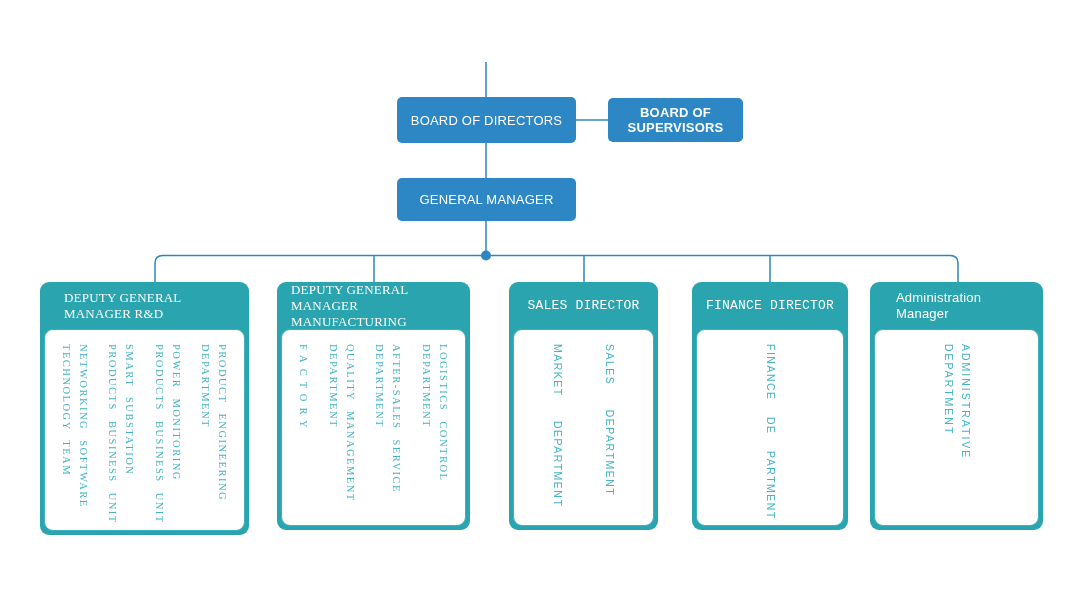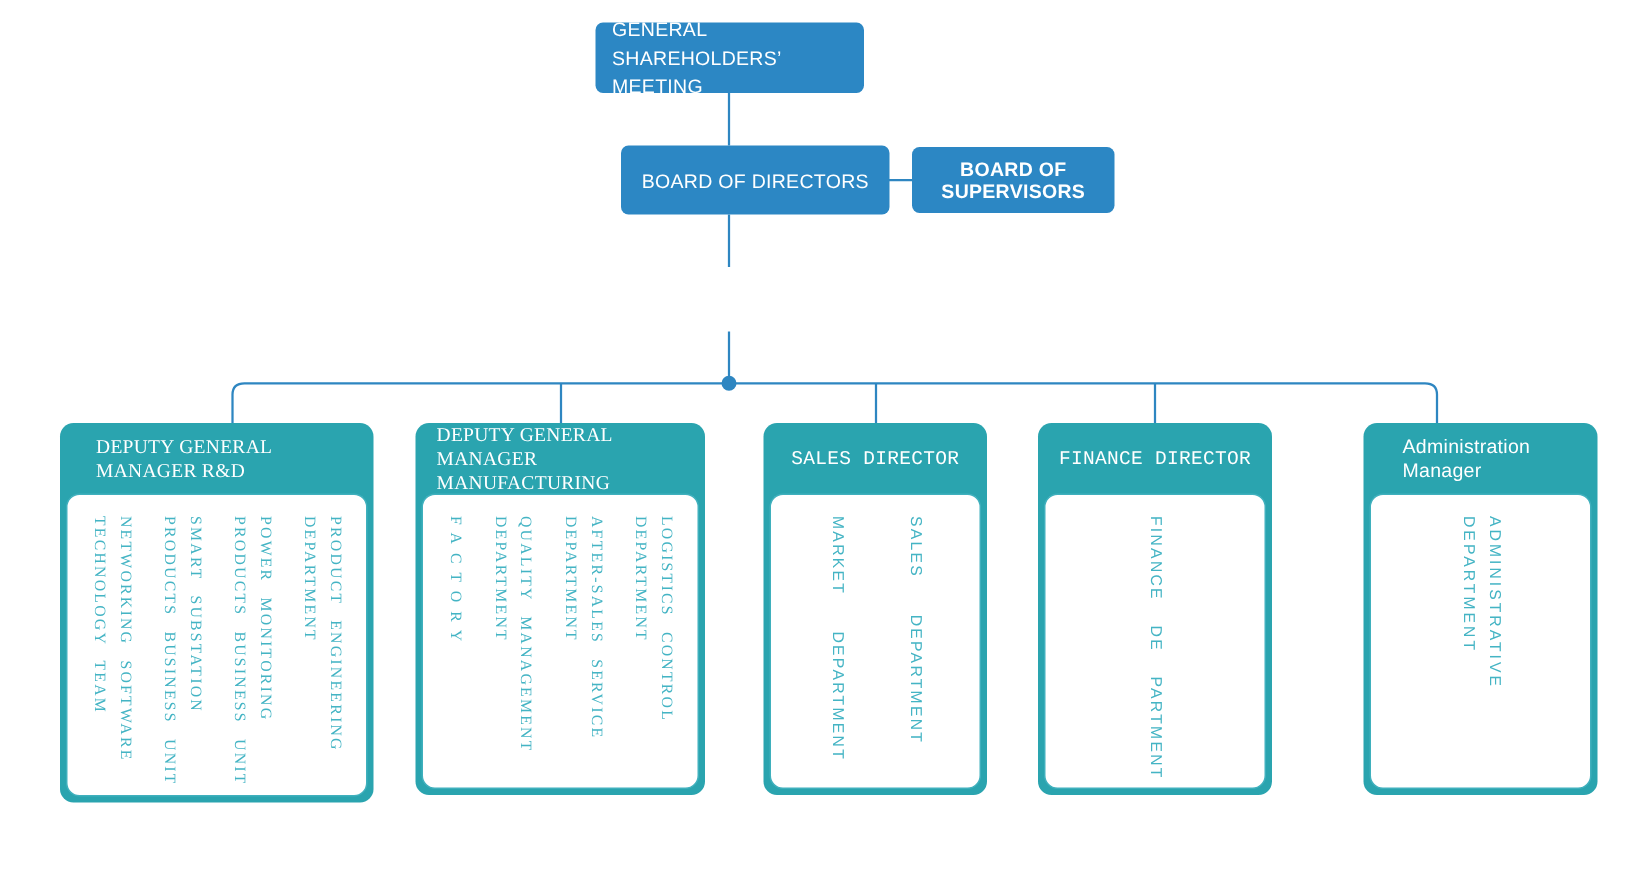--- a/index.html
+++ b/index.html
@@ -19,32 +19,32 @@
   .connectors{position:absolute;left:0;top:0;width:1092px;height:597px;pointer-events:none;}
   .connectors path{stroke:var(--connector);stroke-width:1.5;fill:none;}
   .connectors circle{fill:var(--connector);stroke:none;}
 
   .bluebox{
     position:absolute;background:var(--node-blue);color:#fff;border-radius:5px;
     font-size:13px;letter-spacing:.2px;display:flex;align-items:center;box-sizing:border-box;
   }
   .bluebox.centered{justify-content:center;text-align:center;}
   .b1{left:397px;top:15px;width:179px;height:47px;padding:0 24px 0 11px;line-height:19px;}
-  .b2{left:414px;top:97px;width:179px;height:46px;}
+  .b2{left:397px;top:97px;width:179px;height:46px;}
   .b3{left:608px;top:98px;width:135px;height:44px;font-weight:bold;}
   .b4{left:397px;top:178px;width:179px;height:43px;}
 
   .col{
     position:absolute;top:282px;background:var(--branch-teal);border-radius:9px;box-sizing:border-box;
   }
   .c1{left:40px;width:209px;height:253px;font-family:Liberation Serif, serif;}
   .c2{left:277px;width:193px;height:248px;font-family:Liberation Serif, serif;}
   .c3{left:509px;width:149px;height:248px;}
   .c4{left:692px;width:156px;height:248px;}
-  .c5{left:870px;width:156px;height:248px;margin-left:39px;}
+  .c5{left:870px;width:173px;height:248px;}
 
   .col-header{
     position:absolute;left:0;right:0;top:0;height:47px;color:#fff;font-size:13px;
     letter-spacing:.2px;line-height:16px;display:flex;align-items:center;box-sizing:border-box;
   }
   .c1 .col-header{padding:0 30px 0 24px;}
   .c2 .col-header{padding:0 30px 0 14px;}
   .c3 .col-header,.c4 .col-header{justify-content:center;text-align:center;padding:0 8px;font-family:Liberation Mono, monospace;}
   .c5 .col-header{padding:0 34px 0 26px;}
 
@@ -74,28 +74,28 @@
     <path d="M486 143 L486 178"></path>
     <path d="M576 120 L608 120"></path>
     <path d="M486 221 L486 251"></path>
     <path d="M155 283 L155 263 Q155 255.5 163 255.5 L950 255.5 Q958 255.5 958 263 L958 283"></path>
     <path d="M374 255.5 L374 283"></path>
     <path d="M584 255.5 L584 283"></path>
     <path d="M770 255.5 L770 283"></path>
     <circle cx="486" cy="255.5" r="5"></circle>
   </svg>
 
-  <div class="bluebox b1">
-    <span>GENERAL SHAREHOLDERS’ MEETING</span>
-  </div>
   <div class="bluebox b2 centered">
     <span>BOARD OF DIRECTORS</span>
   </div>
   <div class="bluebox b3 centered">
     <span>BOARD OF SUPERVISORS</span>
+  </div>
+  <div class="bluebox b4 centered">
+    <span>GENERAL MANAGER</span>
   </div>
 
   <div class="col c1">
     <div class="col-header">DEPUTY GENERAL MANAGER R&amp;D</div>
     <div class="panel">
         <div class="v-item">
           <span class="v-line">NETWORKING SOFTWARE</span>
           <span class="v-line">TECHNOLOGY TEAM</span>
         </div>
         <div class="v-item">

